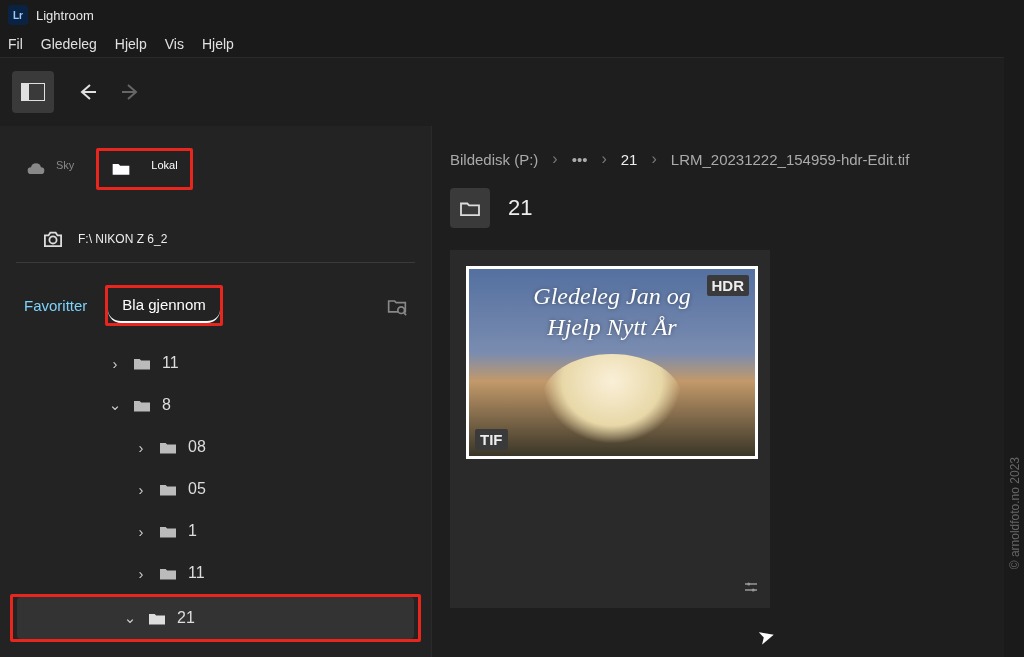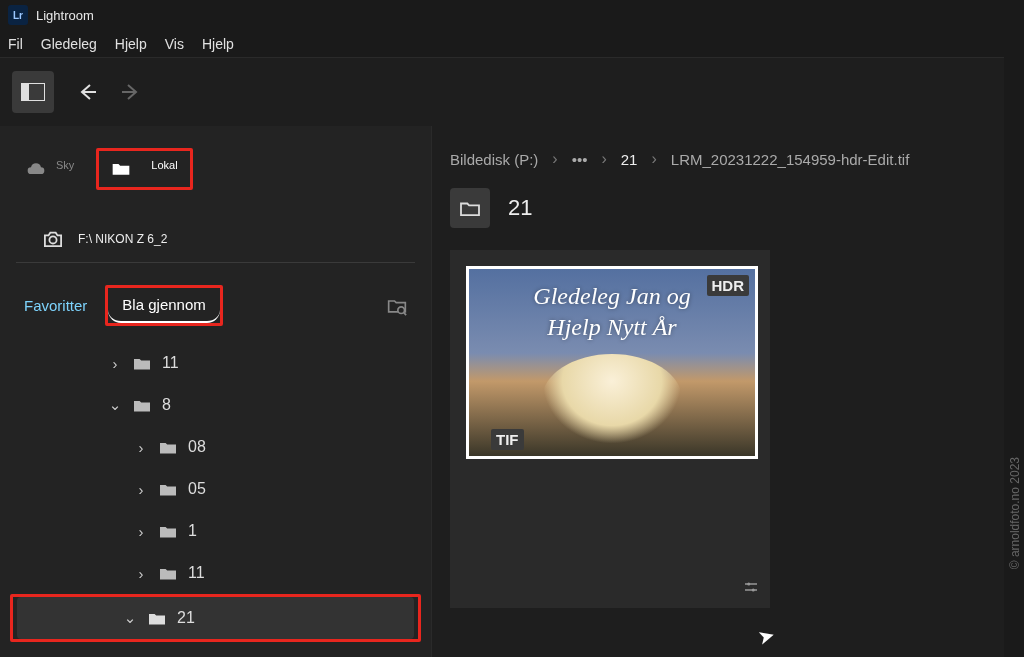--- a/index.html
+++ b/index.html
@@ -208,21 +208,21 @@
   .badge {
     position: absolute;
     background: #3a3a3a;
     color: #eee;
     font-size: 15px;
     font-weight: 600;
     padding: 2px 5px;
     border-radius: 2px;
   }
   .badge.tr { top: 6px; right: 6px; }
-  .badge.bl { bottom: 6px; left: 22px; }
+  .badge.bl { bottom: 6px; left: 6px; }
   .tune-icon {
     position: absolute; bottom: 12px; right: 10px;
     color: #888; font-size: 16px;
   }
   .cursor {
     position: absolute;
     left: 758px; top: 624px;
     font-size: 20px; color: #fff;
     transform: rotate(-15deg);
   }

